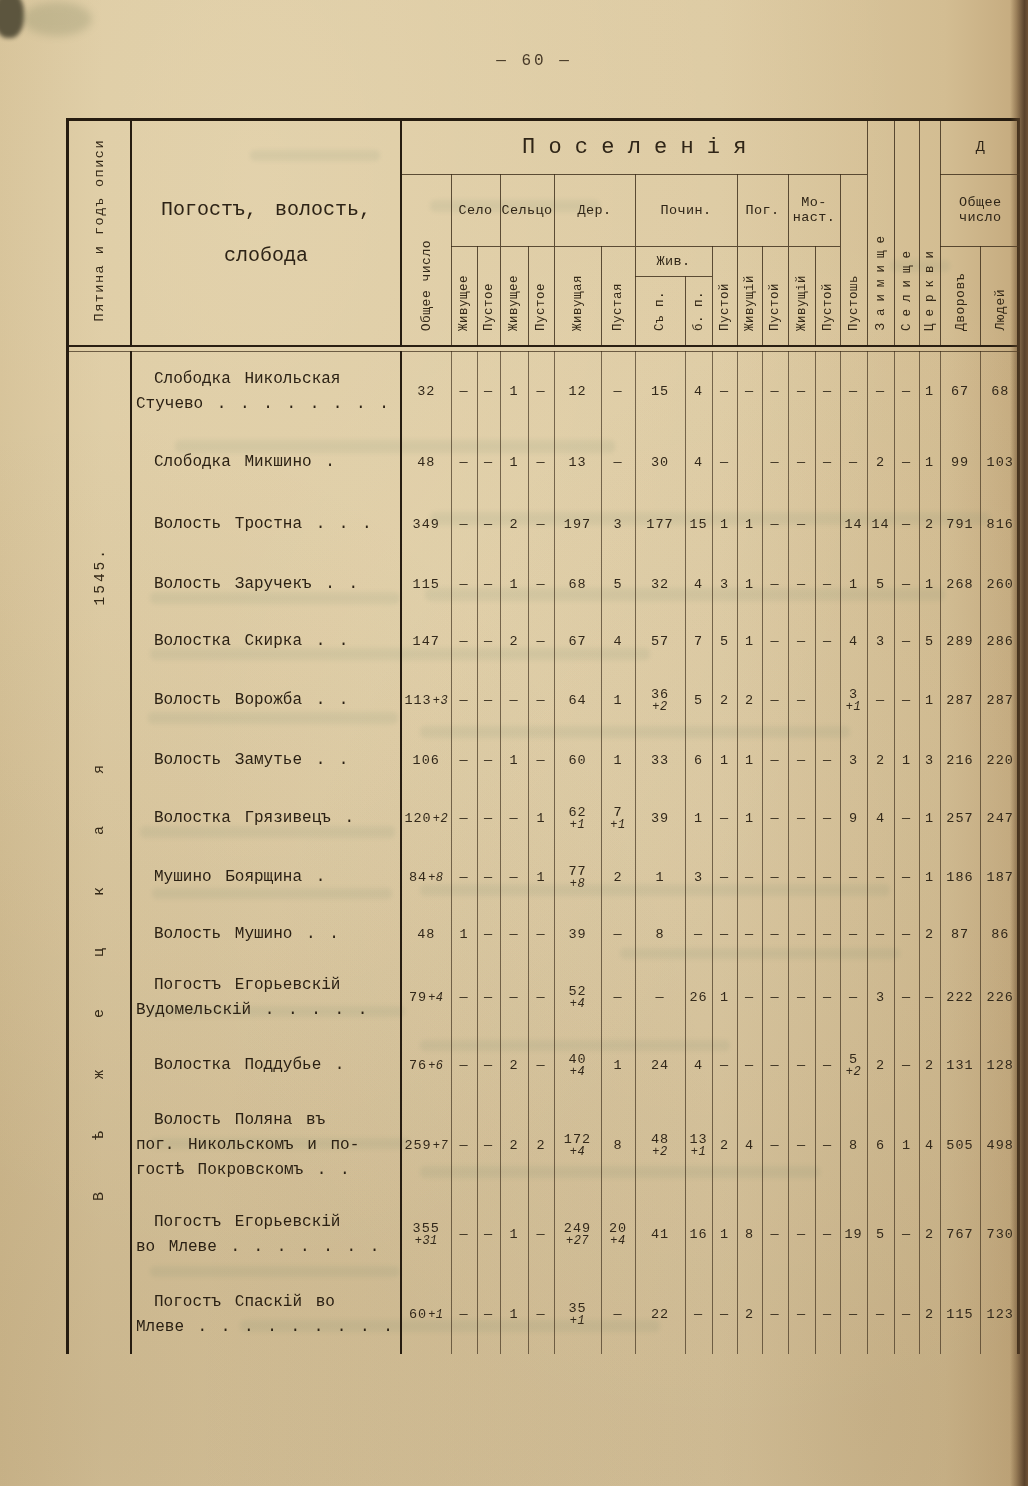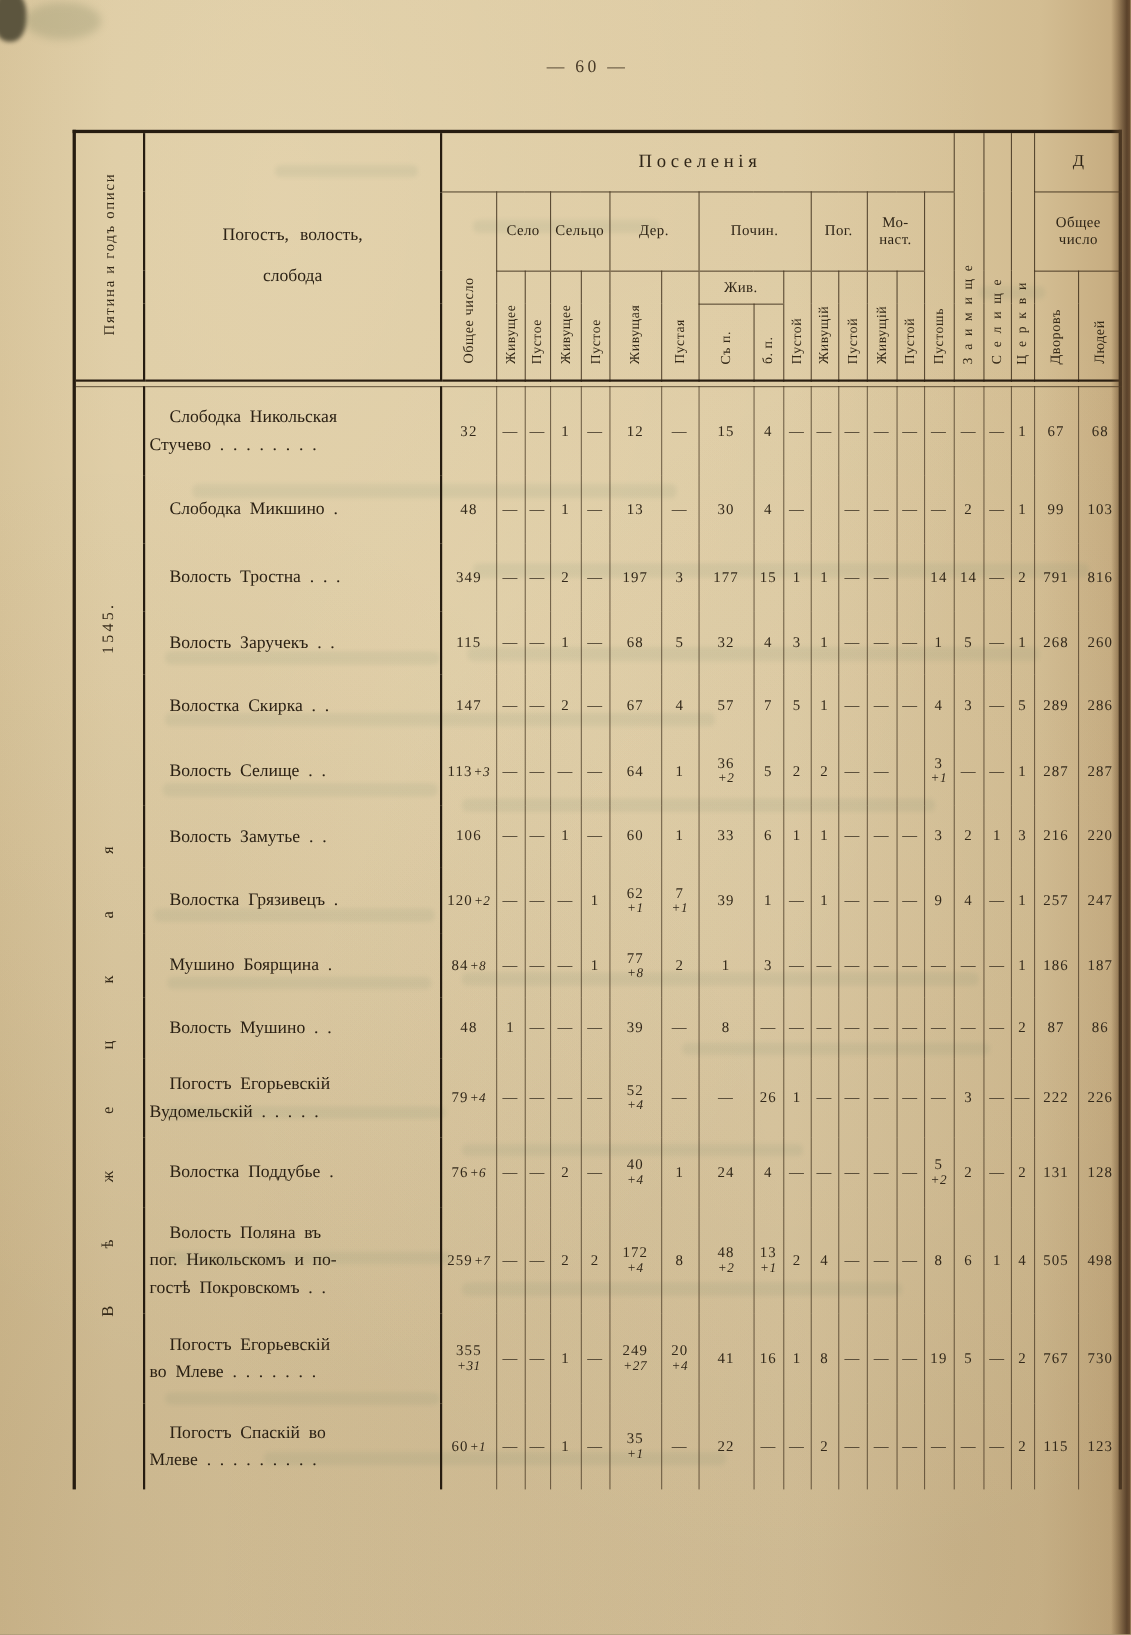--- a/index.html
+++ b/index.html
@@ -4,21 +4,21 @@
 <style>
   :root{
     --line: rgba(58,43,24,.8);
     --thin: rgba(58,43,24,.65);
     --thick: #261c10;
     --ink: #2d2316;
   }
   html,body{margin:0;padding:0;background:#8a7a5e;}
   .page{
     position:relative; width:1028px; height:1486px; overflow:hidden;
-    font-family:Liberation Serif, serif; color:var(--ink);
+    font-family:Liberation Mono, monospace; color:var(--ink);
     background:
       radial-gradient(ellipse at 25% 12%, rgba(255,246,218,.22), transparent 60%),
       radial-gradient(ellipse at 70% 55%, rgba(255,248,222,.10), transparent 55%),
       radial-gradient(ellipse at 85% 95%, rgba(110,82,46,.16), transparent 55%),
       radial-gradient(ellipse at 10% 95%, rgba(110,82,46,.14), transparent 50%),
       linear-gradient(90deg,#d2bd92 0%,#dac79e 10%,#dcc9a1 70%,#d3bd92 92%,#c3a87c 100%),
       #d8c59c;
   }
   .page-edge{position:absolute;right:0;top:0;width:18px;height:100%;
     background:linear-gradient(90deg,rgba(110,80,48,0),rgba(104,76,46,.45) 35%,#5a422b 80%,#6e5134);}
@@ -38,23 +38,23 @@
   thead th.no-l{border-left:none;}
   thead th.thickL{border-left:2.4px solid var(--thick);}
   thead th.bb{border-bottom:1.4px solid var(--line);}
   th.v{vertical-align:bottom;padding-bottom:9px;}
   .vt{writing-mode:vertical-rl;transform:rotate(180deg);display:inline-block;
       font-size:12.5px;letter-spacing:.5px;white-space:nowrap;color:#342918;}
   .vt.sp{letter-spacing:7px;}
   .vt.big{font-size:13px;}
   .grp{font-size:13.5px;letter-spacing:.4px;color:#2f2517;}
   .pre{white-space:pre-line;}
-  .poseleniya{font-size:17px;color:#2f2517;}
+  .poseleniya{font-size:22px;color:#2f2517;}
   .d-head{font-size:15px;}
-  .pogost-head{font-size:16px;line-height:2.3;word-spacing:6px;margin-left:40px;}
+  .pogost-head{font-size:20px;line-height:2.3;word-spacing:6px;margin-left:40px;}
   .pyatina-head{vertical-align:middle;}
   .pyatina-head .vt{font-size:13.5px;letter-spacing:1.5px;}
   .rrow td{border-top:2.4px solid #2a1f12;border-bottom:1.6px solid rgba(58,43,24,.7);
     height:4px;border-left:none;}
 
   tbody td{border-left:1px solid var(--thin);border-top:none;border-bottom:none;
     vertical-align:middle;}
   tbody td.rowlabel{border-left:2.4px solid var(--thick);
     font-size:16px;line-height:25px;white-space:pre-line;text-indent:18px;
     padding-left:4px;padding-right:2px;word-spacing:4px;color:#2b2114;}
@@ -288,21 +288,21 @@
             <td class="num c12">—</td>
             <td class="num c13">—</td>
             <td class="num c14">4</td>
             <td class="num c15">3</td>
             <td class="num c16">—</td>
             <td class="num c17">5</td>
             <td class="num c18">289</td>
             <td class="num c19">286</td>
           </tr>
           <tr style="height: 62px;">
-            <td class="rowlabel">Волость Селище . .</td>
+            <td class="rowlabel">Волость Ворожба . .</td>
             <td class="num c0"><span class="main">113</span><span class="add">+3</span></td>
             <td class="num c1">—</td>
             <td class="num c2">—</td>
             <td class="num c3">—</td>
             <td class="num c4">—</td>
             <td class="num c5">64</td>
             <td class="num c6">1</td>
             <td class="num c7"><span class="main">36</span><span class="add below">+2</span></td>
             <td class="num c8">5</td>
             <td class="num c9">2</td>

